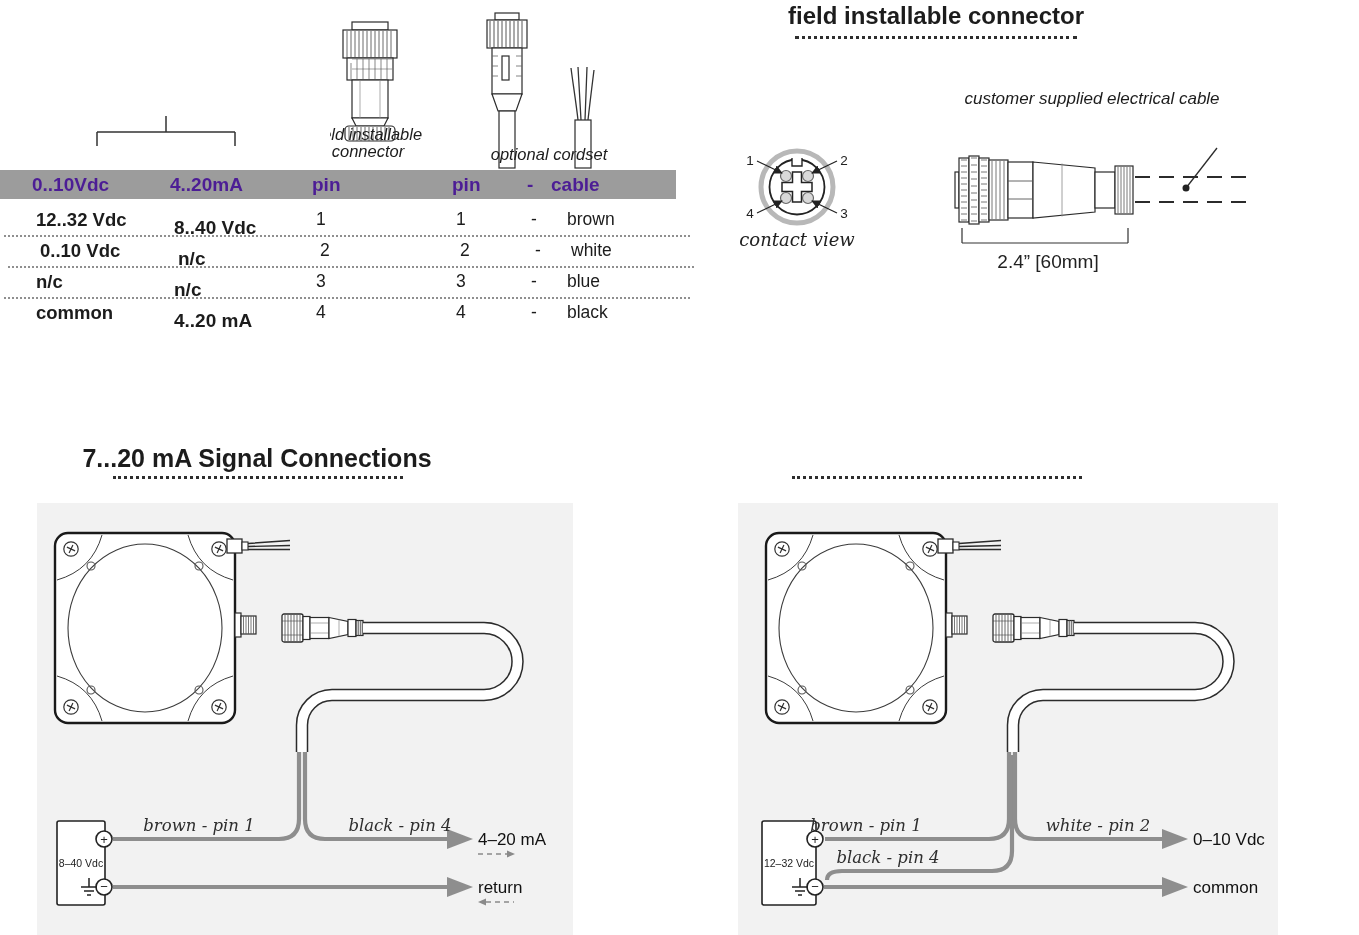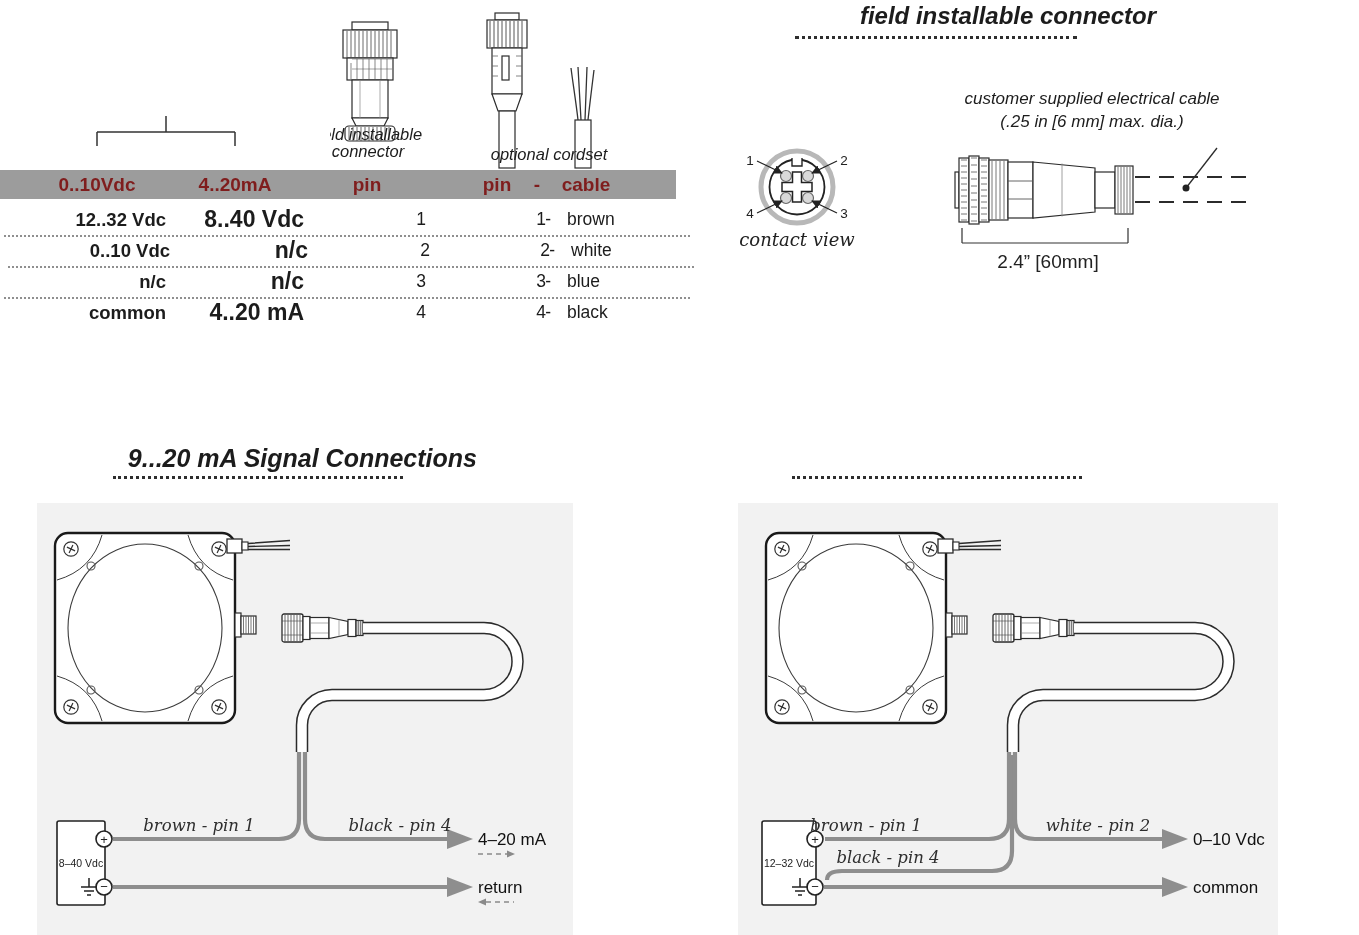--- a/index.html
+++ b/index.html
@@ -1,31 +1,31 @@
 <!DOCTYPE html>
 <html><head>
 <meta charset="utf-8">
 <style>
   html,body{margin:0;padding:0;background:#fff;}
   .page{position:relative;width:1359px;height:935px;background:#fff;overflow:hidden;
         font-family:"Liberation Sans",sans-serif;color:#1c1c1c;}
   .abs{position:absolute;}
   
-  .sec-title{font-style:italic;font-weight:600;text-align:right;}
+  .sec-title{font-weight:600;text-align:center;}
   .dotline{border-bottom:3px dotted #2e2e2e;height:0;}
   .note{font-style:italic;font-size:17px;text-align:center;line-height:1.35;}
   
   .tbl-title{font-size:22px;font-weight:700;font-style:italic;text-align:center;}
   .hdr-bar{background:#9c9c9c;height:29px;}
-  .hdr-bar span{position:absolute;color:#7f1d1d;font-weight:700;font-size:19px;line-height:29px;text-align:center;}
+  .hdr-bar span{position:absolute;color:#4c1d95;font-weight:700;font-size:19px;line-height:29px;}
   .trow{height:31px;line-height:31px;font-size:17.5px;}
   .trow.sep{border-bottom:2px dotted #8f8f8f;}
-  .trow span{position:absolute;text-align:right;line-height:31px;}
+  .trow span{position:absolute;text-align:left;line-height:31px;}
   .c1{left:32px;width:130px;font-weight:700;font-size:18.5px;}
-  .c2{left:170px;width:130px;font-weight:700;font-size:23px;}
+  .c2{left:170px;width:130px;font-weight:700;font-size:19px;margin-top:8px;}
   .c3{left:312px;width:110px;}
   .c4{left:452px;width:90px;}
   .c5{left:527px;width:20px;}
   .c6{left:563px;width:95px;text-align:left !important;}
   .hc6{left:551px;width:70px;}
   
   .panel{background:#f2f2f2;}
   .p-title{font-size:25px;}
   
   svg text.serifit{font-family:"DejaVu Serif",serif;font-style:italic;font-size:16.5px;fill:#2e2e2e;}
@@ -175,21 +175,20 @@
     </g>
     <text class="cap" x="38" y="130" text-anchor="middle">field installable</text>
     <text class="cap" x="38" y="147" text-anchor="middle">connector</text>
     <text class="cap" x="219" y="150" text-anchor="middle">optional cordset</text>
   </svg>
 
   <div class="abs sec-title" style="left:716px;top:2px;width:440px;font-size:24px;">field installable connector</div>
   <div class="abs dotline" style="left:795px;top:36px;width:282px;"></div>
 
   <div class="abs note" style="left:942px;top:88px;width:300px;">customer supplied electrical cable</div>
-  <div class="abs note" style="left:942px;top:111px;width:300px;">(.25 in [6 mm] max. dia.)</div>
 
   <svg class="abs" style="left:700px;top:140px;" width="560" height="140">
 
     <g>
       <circle cx="97" cy="47" r="36" fill="none" stroke="#b8b8b8" stroke-width="5"></circle>
       <circle cx="97" cy="47" r="27.5" fill="none" stroke="#222" stroke-width="1.8"></circle>
       <path d="M92,18 V26 H102 V18" fill="#fff" stroke="#222" stroke-width="1.4"></path>
       <path d="M92.5,32 H101.5 V42.5 H112 V51.5 H101.5 V62 H92.5 V51.5 H82 V42.5 H92.5 Z" fill="#fff" stroke="#222" stroke-width="1.5"></path>
       <g fill="#d9d9d9" stroke="#666" stroke-width="1.2">
         <circle cx="86" cy="36" r="5.5"></circle>
@@ -232,21 +231,21 @@
       <path d="M435,37 H547 M435,62 H547" stroke="#2b2b2b" stroke-width="2" stroke-dasharray="15,9" fill="none"></path>
       <line x1="517" y1="8" x2="486" y2="48" stroke="#2b2b2b" stroke-width="1.3"></line>
       <circle cx="486" cy="48" r="3.5" fill="#222"></circle>
     </g>
     <g>
       <path d="M262,88 V103 M262,103 H428 M428,88 V103" stroke="#333" stroke-width="1.2" fill="none"></path>
       <text class="dim" x="348" y="128" text-anchor="middle">2.4” [60mm]</text>
     </g>
   </svg>
 
-  <div class="abs sec-title p-title" style="left:37px;top:444px;width:440px;">9...20 mA Signal Connections</div>
+  <div class="abs sec-title p-title" style="left:37px;top:444px;width:440px;">7...20 mA Signal Connections</div>
   <div class="abs dotline" style="left:113px;top:476px;width:290px;"></div>
 
   <div class="abs panel" style="left:37px;top:503px;width:536px;height:432px;">
     <svg width="536" height="432">
       <use href="#device-art" x="18" y="30"></use>
       <use href="#plug-art" x="245" y="111"></use>
       <g>
         <path d="M326,125 H447 A33.5,33.5 0 0 1 447,192 H295 A30,30 0 0 0 265,222 V249" fill="none" stroke="#2b2b2b" stroke-width="12.5"></path>
         <path d="M326,125 H447 A33.5,33.5 0 0 1 447,192 H295 A30,30 0 0 0 265,222 V249" fill="none" stroke="#fff" stroke-width="9.5"></path>
       </g>

